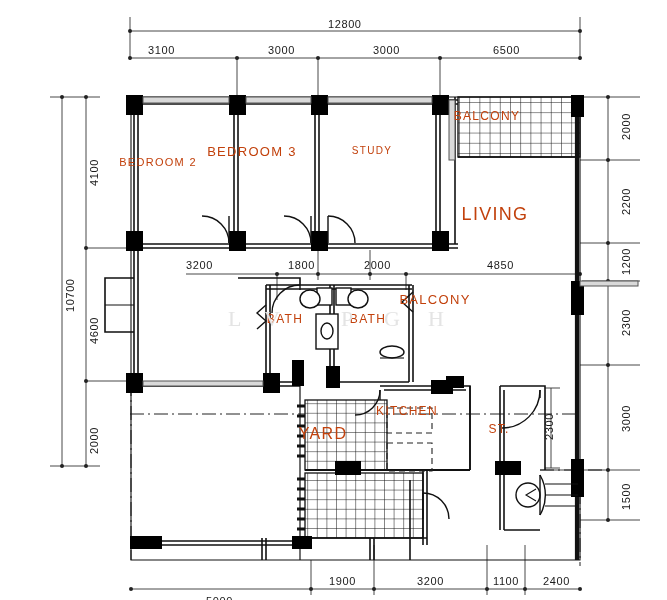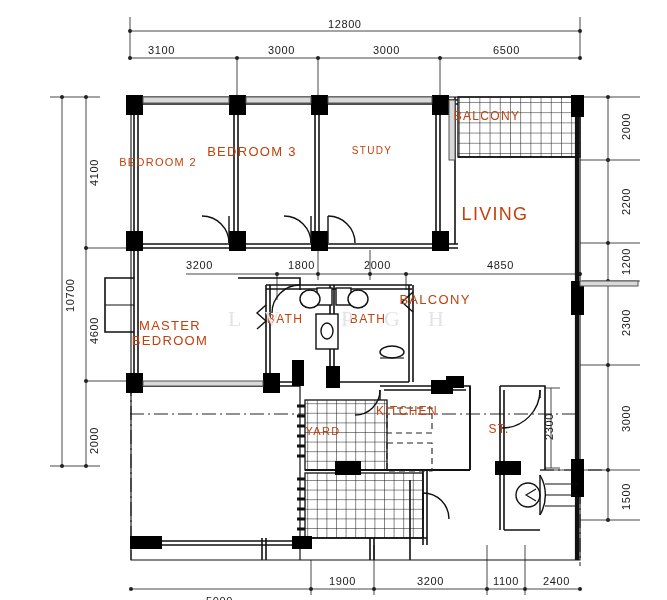--- a/index.html
+++ b/index.html
@@ -363,26 +363,24 @@
       <line x1="380" y1="358" x2="404" y2="358" stroke-width="1.1"></line>
     </g>
   </svg>
 
   <div class="room-label" style="left:100px; top:156px; width:92px; font-size:11px;margin-left:12px;">BEDROOM 2</div>
   <div class="room-label" style="left:206px; top:145px; width:92px; font-size:13px;">BEDROOM 3</div>
   <div class="room-label" style="left:332px; top:145px; width:80px; font-size:10px;">STUDY</div>
   <div class="room-label" style="left:447px; top:110px; width:80px; font-size:12px; background:transparent;">BALCONY</div>
   <div class="room-label" style="left:455px; top:204px; width:80px; font-size:18px;">LIVING</div>
   <div class="room-label" style="left:395px; top:293px; width:80px; font-size:13px;">BALCONY</div>
-  <div class="room-label" style="left:115px; top:319px; width:110px; font-size:13px;">MASTER
-BEDROOM</div>
   <div class="room-label" style="left:254px; top:313px; width:62px; font-size:12px;">BATH</div>
   <div class="room-label" style="left:337px; top:313px; width:62px; font-size:12px;">BATH</div>
   <div class="room-label" style="left:368px; top:405px; width:78px; font-size:12px;">KITCHEN</div>
-  <div class="room-label" style="left:294px; top:425px; width:58px; font-size:11px;">YARD</div>
+  <div class="room-label" style="left:294px; top:425px; width:58px; font-size:16px;">YARD</div>
   <div class="room-label" style="left:480px; top:423px; width:38px; font-size:12px;">ST.</div>
 
   <div class="wm" style="left:228px; top:306px;">L</div>
   <div class="wm" style="left:264px; top:306px;">V</div>
   <div class="wm" style="left:341px; top:306px;">P</div>
   <div class="wm" style="left:384px; top:306px;">G</div>
   <div class="wm" style="left:428px; top:306px;">H</div>
 
   <div class="dim-label" style="left:328px; top:18px;">12800</div>
 

